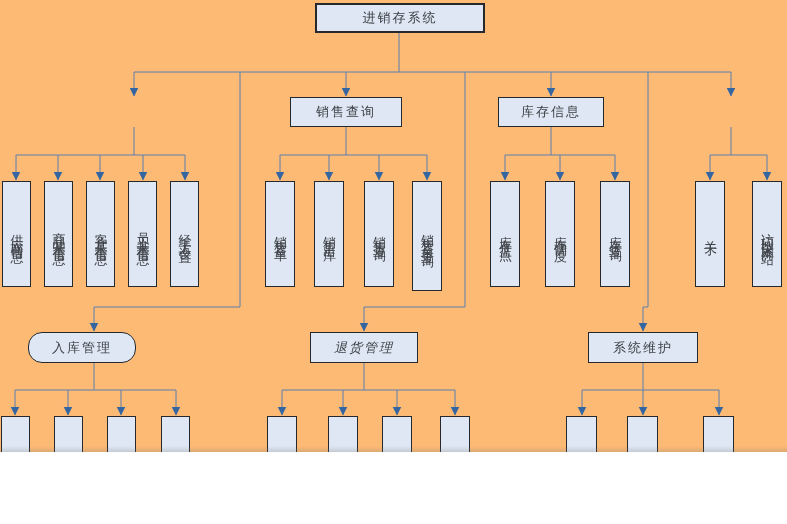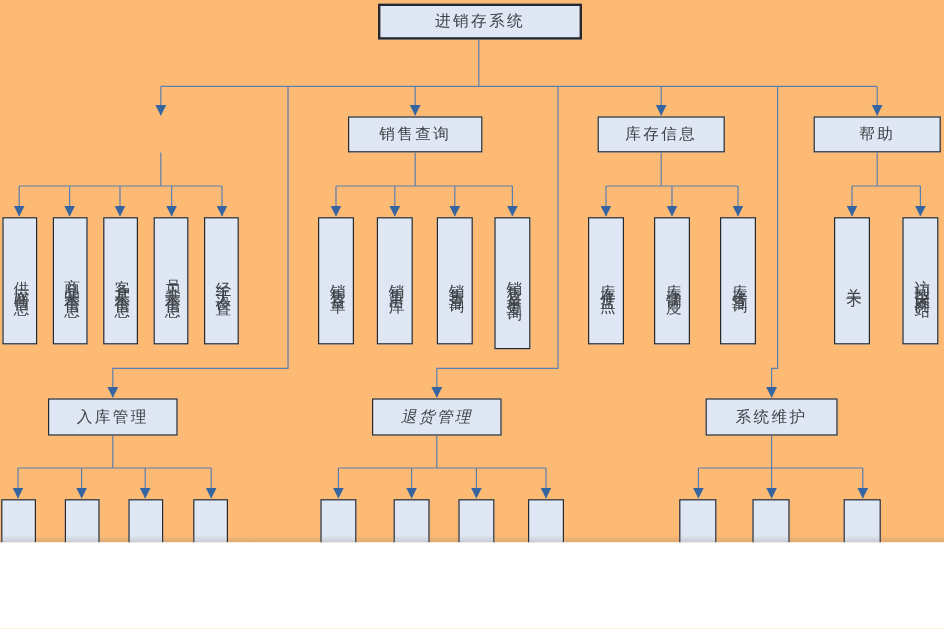--- a/index.html
+++ b/index.html
@@ -135,41 +135,40 @@
     <line x1="582" y1="390" x2="719" y2="390"></line>
     <line x1="582" y1="390" x2="582" y2="415" marker-end="url(#arrow)"></line>
     <line x1="643" y1="390" x2="643" y2="415" marker-end="url(#arrow)"></line>
     <line x1="719" y1="390" x2="719" y2="415" marker-end="url(#arrow)"></line>
   </svg>
 
   <div class="hnode root" style="left:315px; top:3px; width:170px; height:30px;">进销存系统</div>
 
   <div class="hnode" style="left:290px; top:97px; width:112px; height:30px;">销售查询</div>
   <div class="hnode" style="left:498px; top:97px; width:106px; height:30px;">库存信息</div>
-  <div class="hnode" style="left:678px; top:97px; width:106px; height:30px;">帮助</div>
 
   <div class="vnode" style="left:2px; top:181px; width:29px; height:106px;">供应商信息</div>
   <div class="vnode" style="left:44px; top:181px; width:29px; height:106px;">商品基本信息</div>
   <div class="vnode" style="left:86px; top:181px; width:29px; height:106px;">客户基本信息</div>
   <div class="vnode" style="left:128px; top:181px; width:29px; height:106px;">员工基本信息</div>
   <div class="vnode" style="left:170px; top:181px; width:29px; height:106px;">经手人设置</div>
 
   <div class="vnode" style="left:265px; top:181px; width:30px; height:106px;">销售签单</div>
   <div class="vnode" style="left:314px; top:181px; width:30px; height:106px;">销售出库</div>
   <div class="vnode" style="left:364px; top:181px; width:30px; height:106px;">销售查询</div>
   <div class="vnode" style="left:412px; top:181px; width:30px; height:110px;">销售签单查询</div>
 
   <div class="vnode" style="left:490px; top:181px; width:30px; height:106px;">库存盘点</div>
   <div class="vnode" style="left:545px; top:181px; width:30px; height:106px;">库存调度</div>
   <div class="vnode" style="left:600px; top:181px; width:30px; height:106px;">库存查询</div>
 
   <div class="vnode" style="left:695px; top:181px; width:30px; height:106px;">关于</div>
   <div class="vnode" style="left:752px; top:181px; width:30px; height:106px;">访问技术网站</div>
 
-  <div class="hnode" style="left:40px; top:332px; width:108px; height:31px;">入库管理</div>
+  <div class="hnode" style="left:28px; top:332px; width:108px; height:31px;border-radius:14px;">入库管理</div>
   <div class="hnode" style="left:310px; top:332px; width:108px; height:31px;font-style:italic;">退货管理</div>
   <div class="hnode" style="left:588px; top:332px; width:110px; height:31px;text-align:right;">系统维护</div>
 
   <div class="vnode" style="left:1px; top:416px; width:29px; height:103px;">采购订单</div>
   <div class="vnode" style="left:54px; top:416px; width:29px; height:103px;">采购入库</div>
   <div class="vnode" style="left:107px; top:416px; width:29px; height:103px;">入库查询</div>
   <div class="vnode" style="left:161px; top:416px; width:29px; height:103px;">采购订单查询</div>
 
   <div class="vnode" style="left:267px; top:416px; width:30px; height:103px;">入库退货</div>
   <div class="vnode" style="left:328px; top:416px; width:30px; height:103px;">入库退货查询</div>

